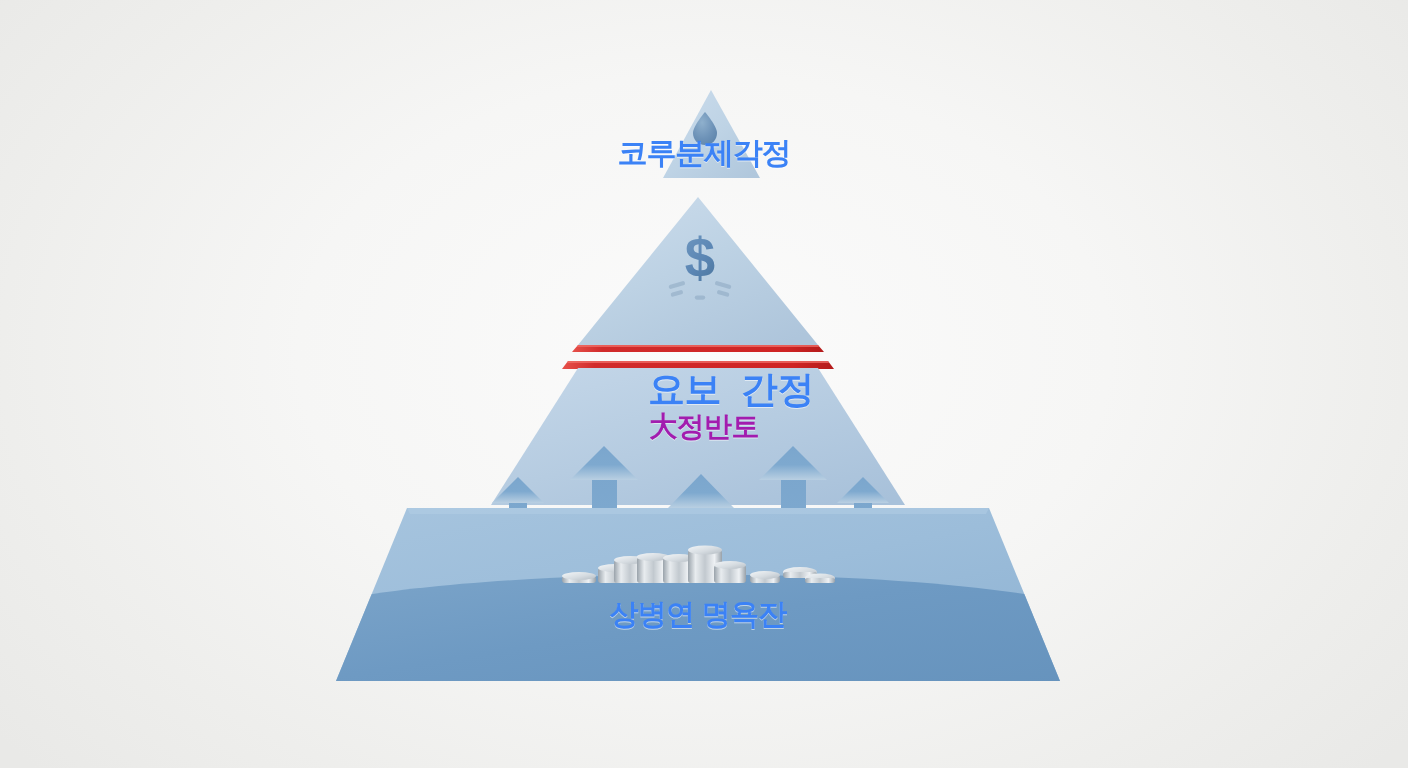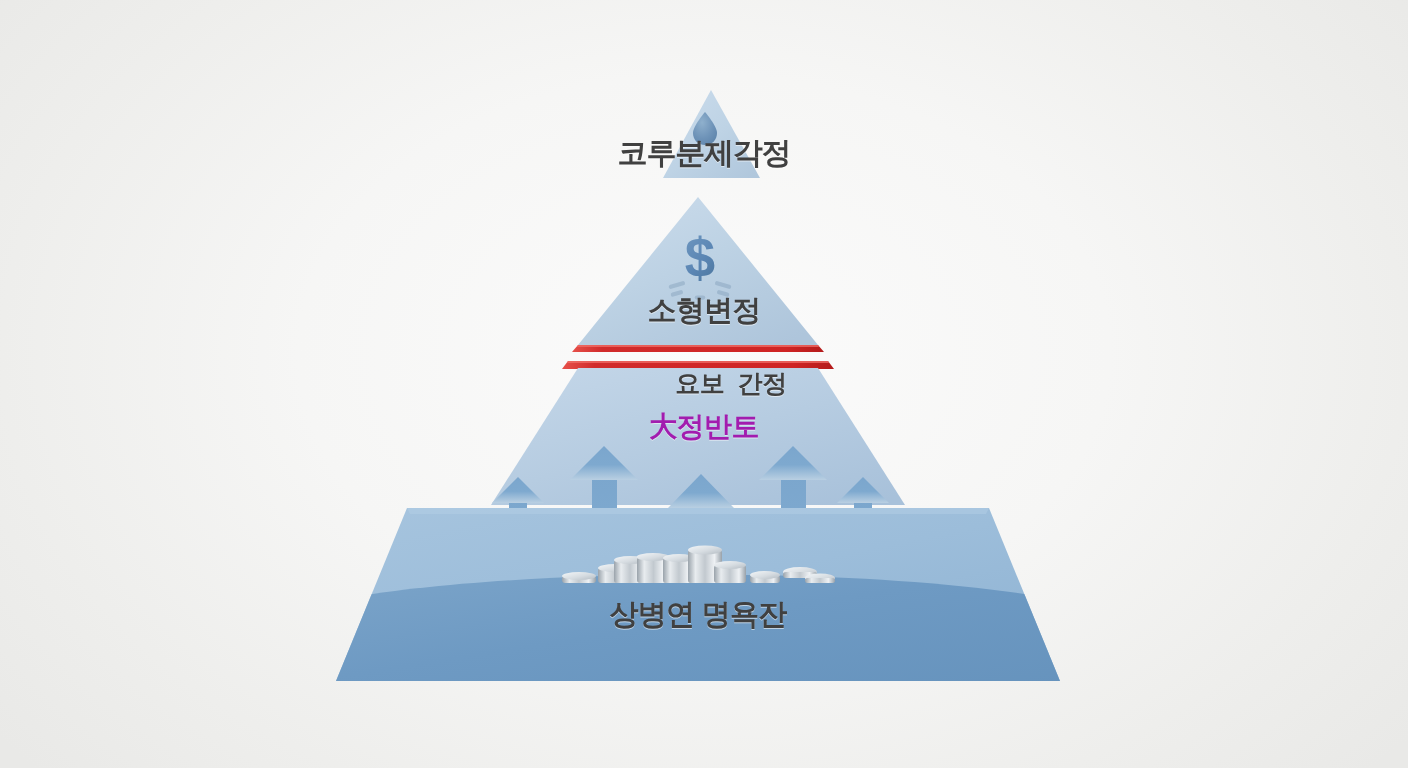--- a/index.html
+++ b/index.html
@@ -26,40 +26,40 @@
     width: 1408px;
     height: 768px;
   }
   .tier-label {
     position: absolute;
     text-align: center;
     line-height: 1.12;
     letter-spacing: -0.5px;
     white-space: pre;
     font-weight: bold;
-    color: #404040;
+    color: #3b82f6;
     text-shadow: 0 1px 0 rgba(255,255,255,0.55);
     user-select: none;
   }
   #label-tier-1 {
     left: 0; right: 0;
     top: 136px;
     font-size: 30px;
     letter-spacing: -1.2px;
   }
   #label-tier-2 {
     left: 0; right: 0;
     top: 294px;
     font-size: 29px;
     letter-spacing: -0.8px;
   }
   #label-tier-3-main {
     left: 16px; right: 0;
     top: 369px;
-    font-size: 25px;
+    font-size: 37px;
     letter-spacing: -0.4px;
     padding-left: 38px;
   }
   #label-tier-3-sub {
     left: 0; right: 0;
     top: 411px;
     font-size: 28px;
     color: #a21caf;
     letter-spacing: -0.6px;
     text-shadow: 0 1px 0 rgba(255,255,255,0.5);
@@ -257,21 +257,20 @@
         <ellipse cx="800" cy="572" rx="17" ry="5" fill="url(#gradCoinTop)"></ellipse>
         <rect x="783" y="572" width="34" height="6" rx="3" fill="url(#gradCoin)"></rect>
         <ellipse cx="820" cy="578" rx="15" ry="4.5" fill="url(#gradCoinTop)"></ellipse>
         <rect x="805" y="578" width="30" height="5" rx="2.5" fill="url(#gradCoin)"></rect>
       </g>
     </g>
   </svg>
 
   <div class="tier-label" id="label-tier-1">코루분제각정</div>
 
-  <div class="tier-label" id="label-tier-2">소형변정</div>
 
   <div class="tier-label" id="label-tier-3-main">요보  간정</div>
 
   <div class="tier-label" id="label-tier-3-sub">大정반토</div>
 
   <div class="tier-label" id="label-tier-4"><span>상병연 명욕잔</span><br></div>
 
 </div>
 
 </body></html>

